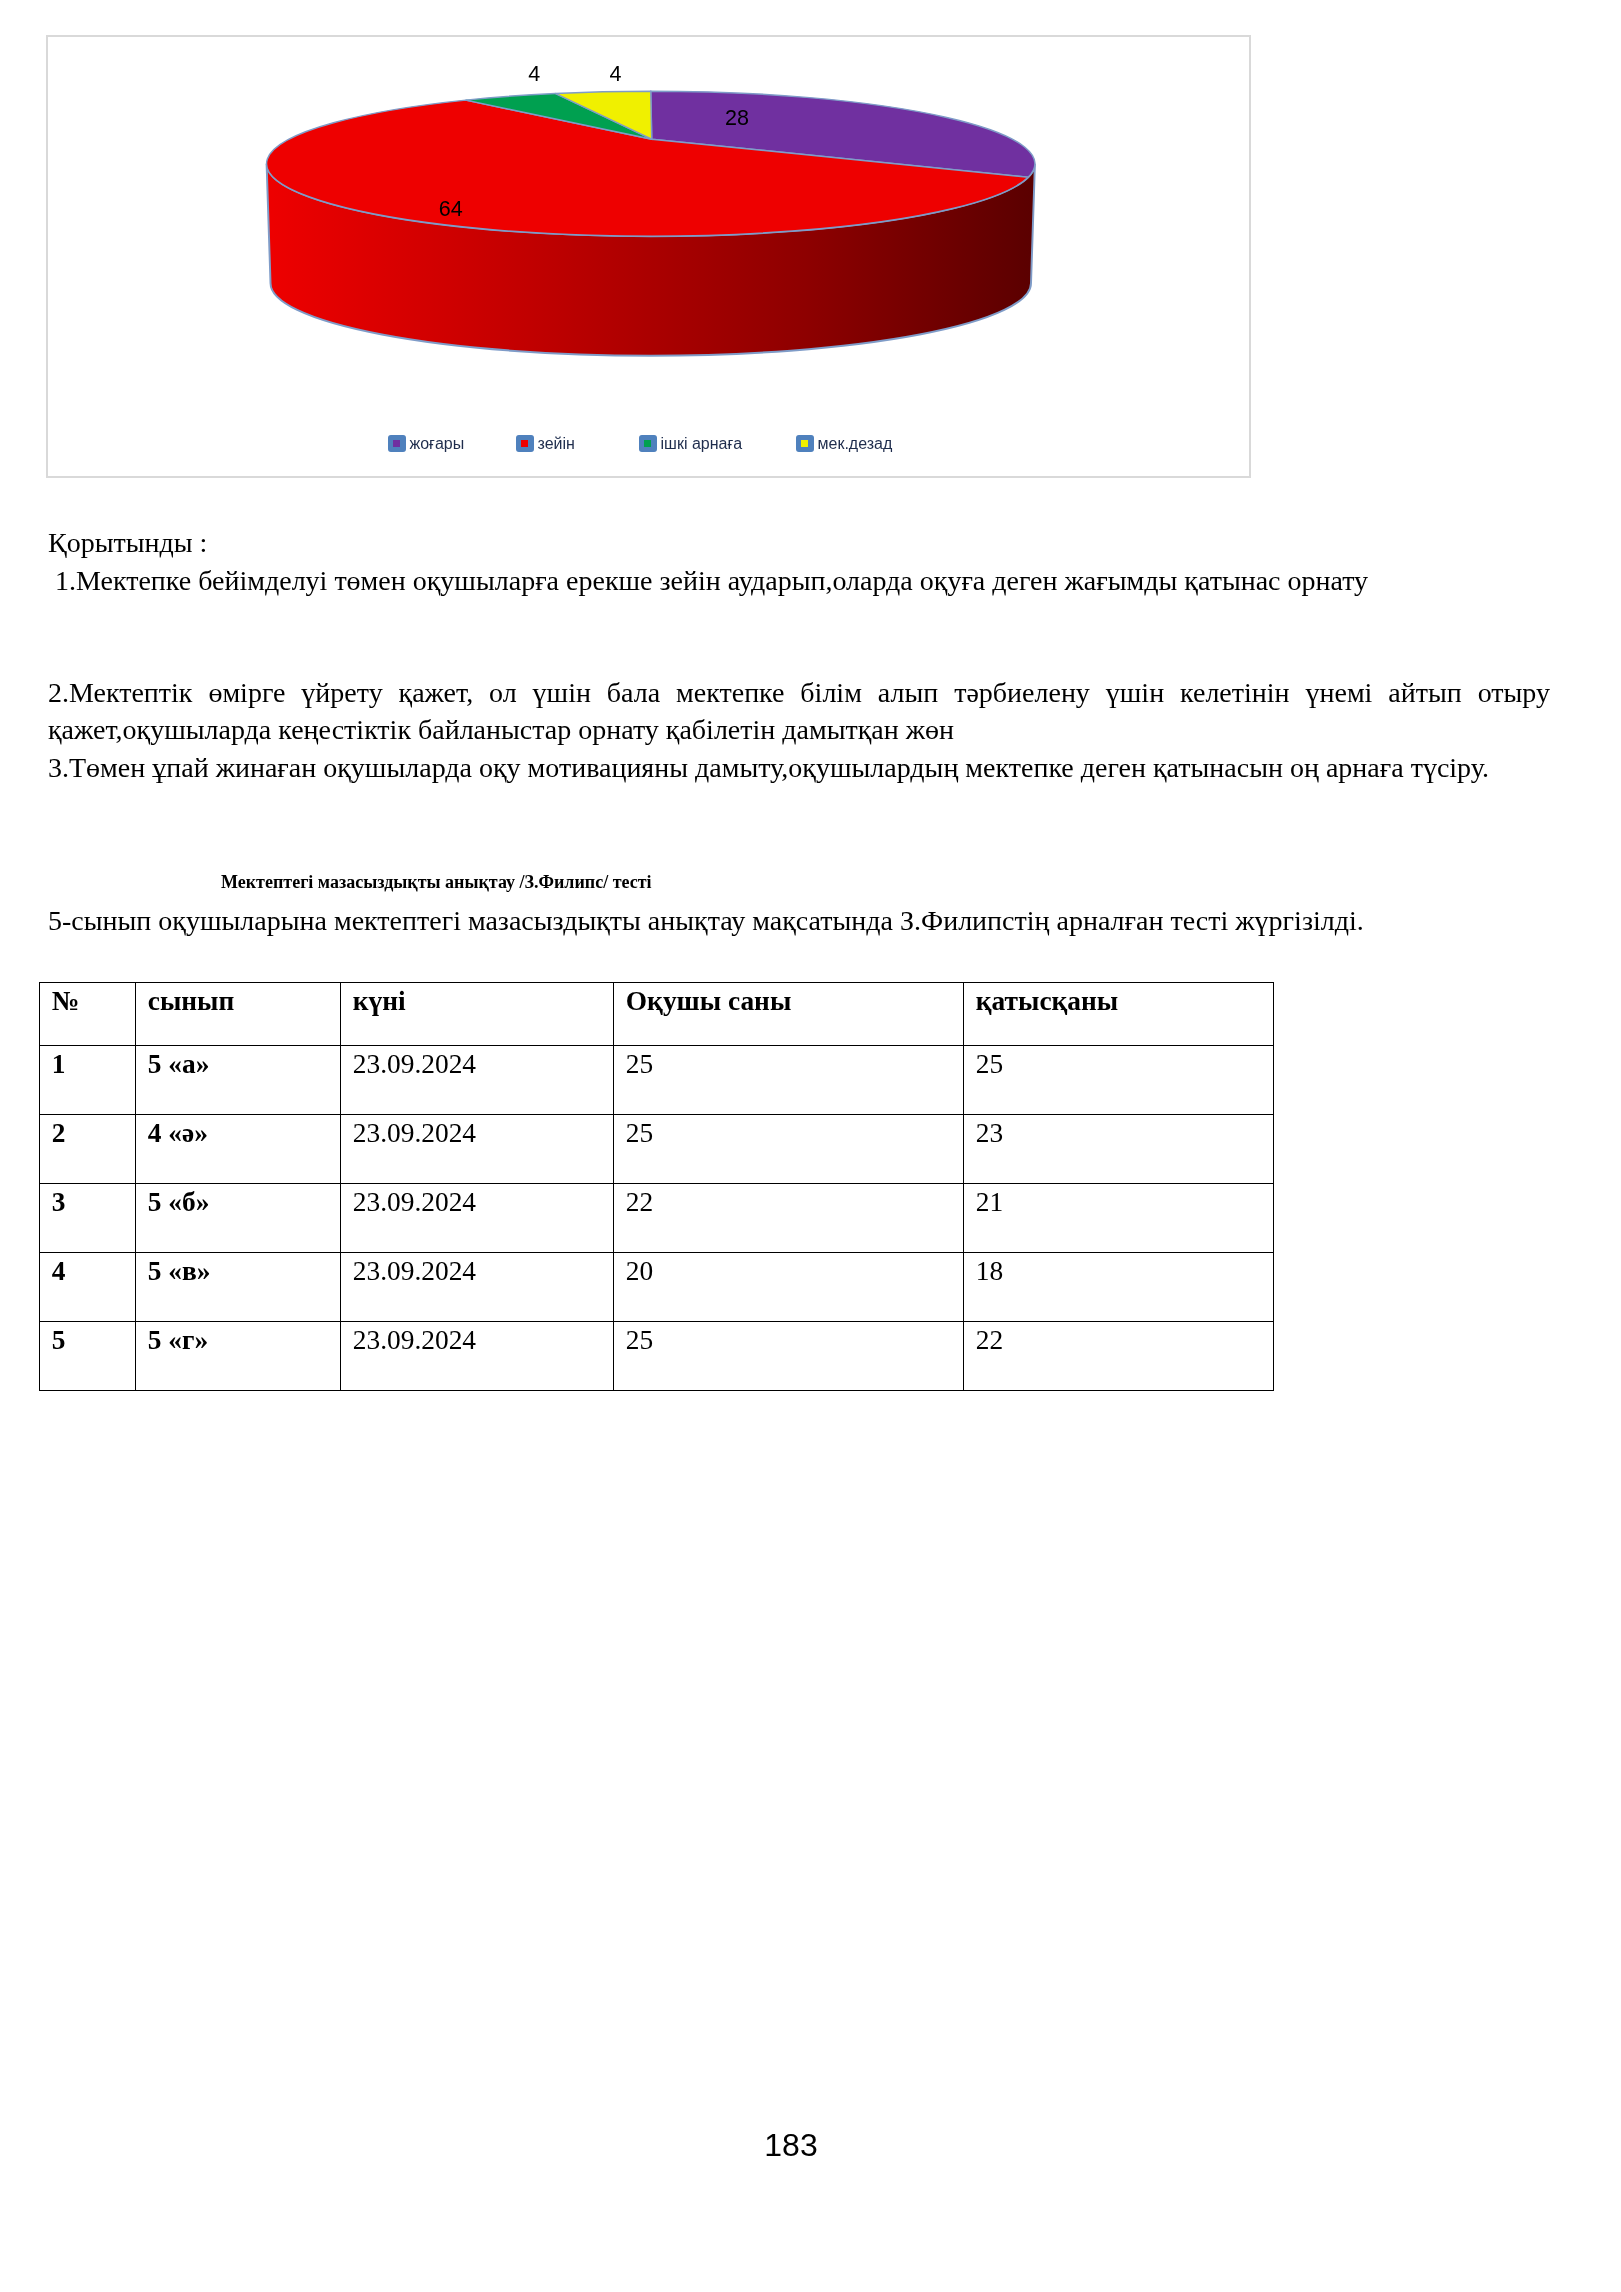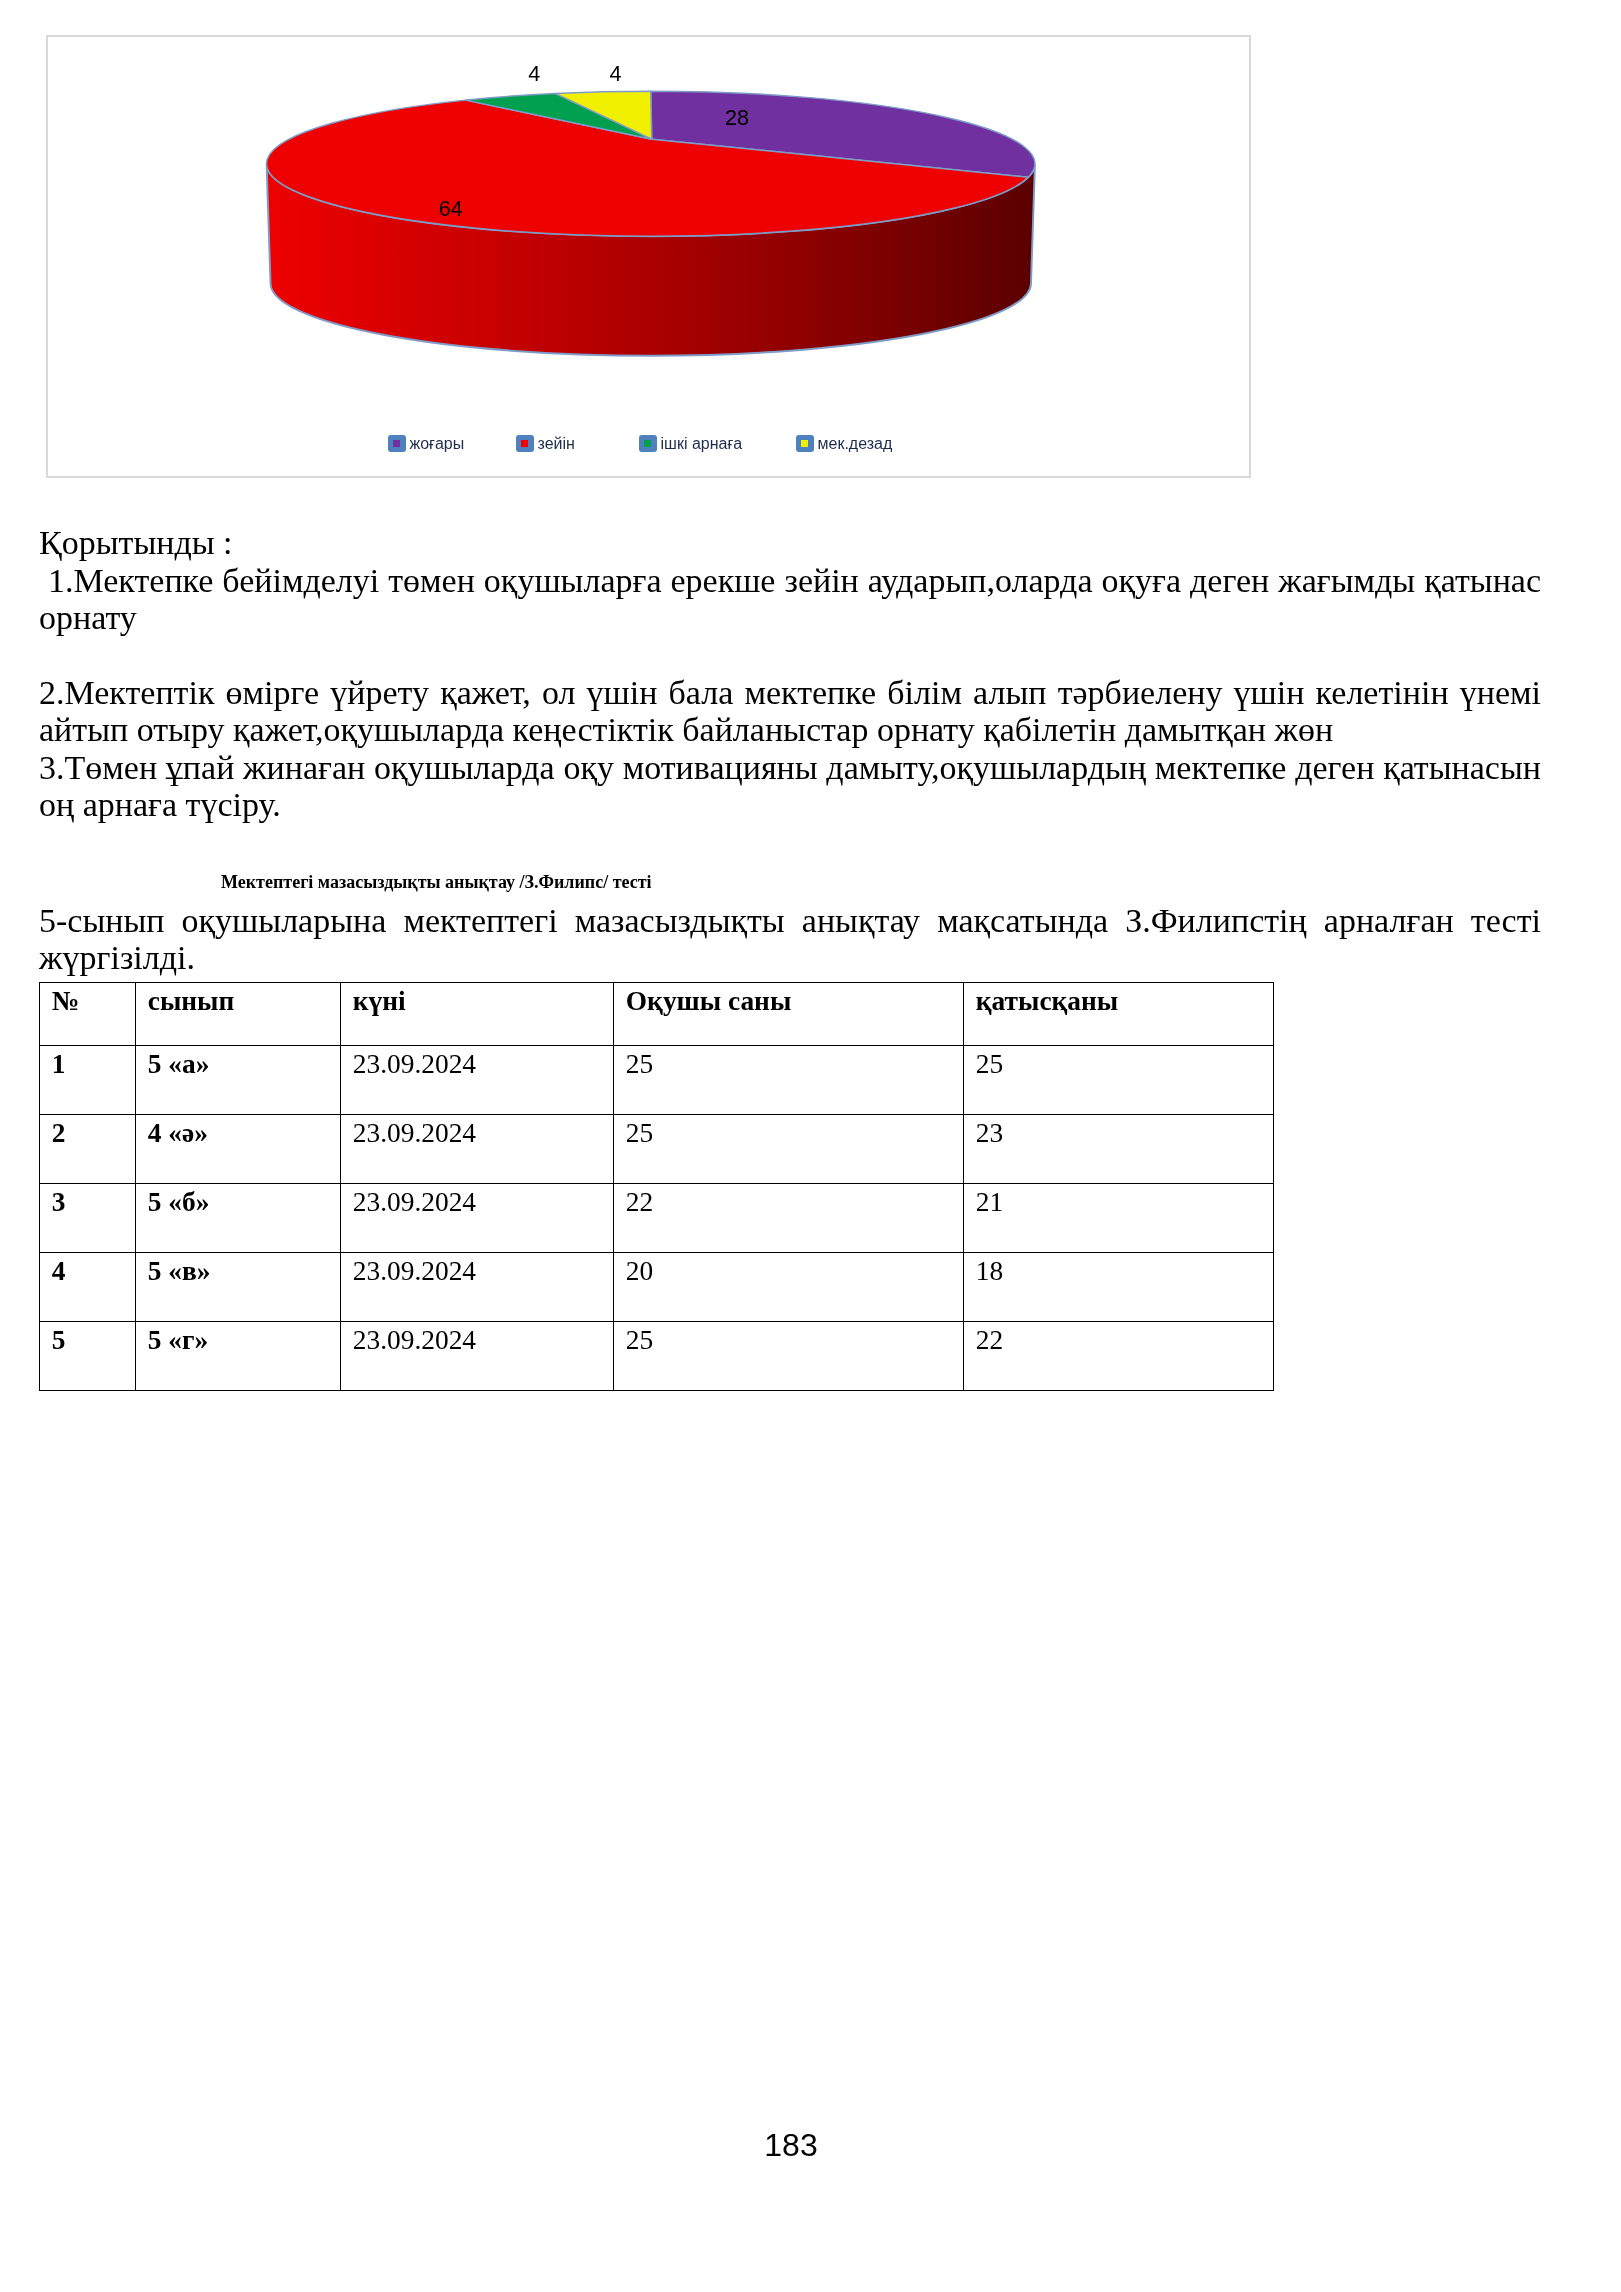--- a/index.html
+++ b/index.html
@@ -7,21 +7,21 @@
          font-family: "Liberation Serif", "DejaVu Serif", serif; color: #000; }
   .chart-box { position: absolute; left: 46px; top: 35px; width: 1205px; height: 443px;
                border: 2px solid #d9d9d9; box-sizing: border-box; background: #fff; }
   .chart-svg { position: absolute; left: 0; top: 0; }
   .legend { position: absolute; left: 0; top: 428px; width: 1621px; height: 33px; }
   .legend-item { position: absolute; top: 0; display: flex; align-items: center; height: 31px;
                  font-family: "Liberation Sans", "DejaVu Sans", sans-serif; font-size: 16px; color: #1f2d4d; }
   .legend-marker { width: 17.6px; height: 17.6px; border-radius: 2.9px; background: #4f81bd;
                    display: inline-flex; align-items: center; justify-content: center; margin-right: 3.9px; }
   .legend-marker span { width: 6.9px; height: 6.9px; display: block; }
-  .text-block { position: absolute; left: 39px; width: 1502px; font-size: 34px; line-height: 37px; }
+  .text-block { position: absolute; left: 48px; width: 1502px; font-size: 28px; line-height: 37px; }
   .justify { text-align: justify; text-align-last: left; }
   .heading { position: absolute; left: 221px; top: 864px; font-size: 18px; font-weight: bold; line-height: 37px; }
   table.data-table { position: absolute; left: 39px; top: 982px; border-collapse: collapse;
                      font-size: 27.4px; }
   table.data-table td { border: 1.5px solid #000; vertical-align: top; padding: 2.9px 11.8px 0 11.8px;
                         height: 69px; box-sizing: border-box; }
   table.data-table tr.header td { font-weight: bold; height: 63px; }
   table.data-table td.bold { font-weight: bold; }
   .page-number { position: absolute; left: 0; width: 1582px; top: 2127px; text-align: center;
                  font-family: "Liberation Sans", "DejaVu Sans", sans-serif; font-size: 32px; }

